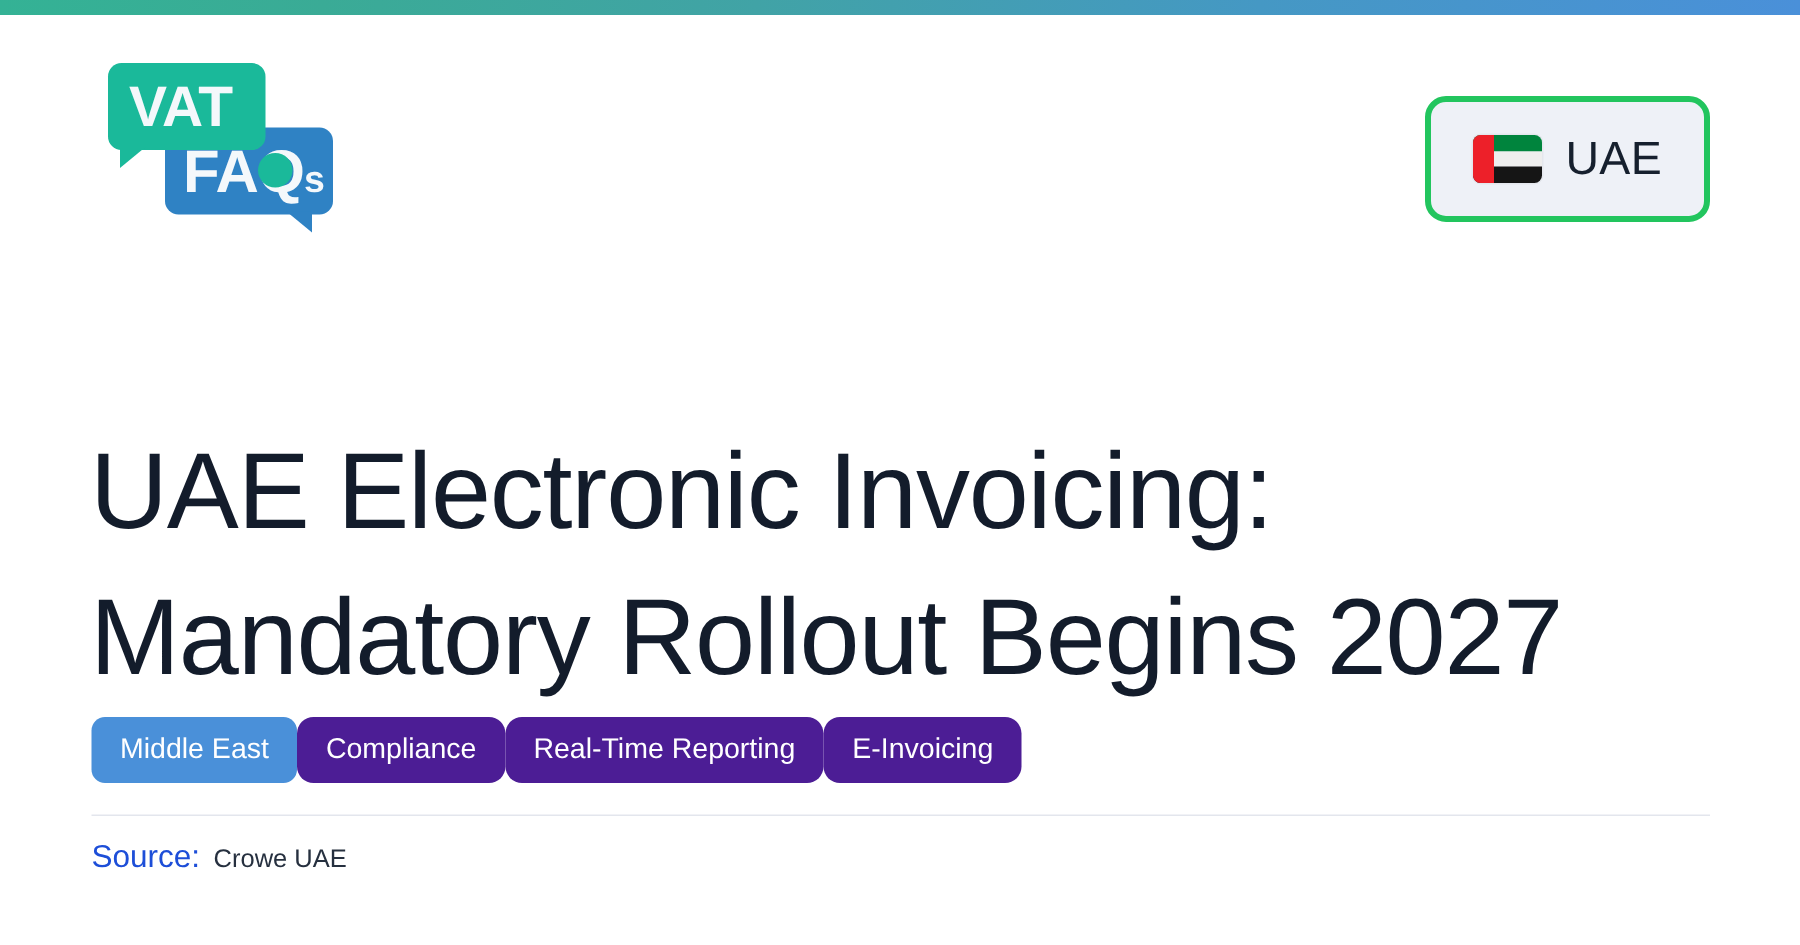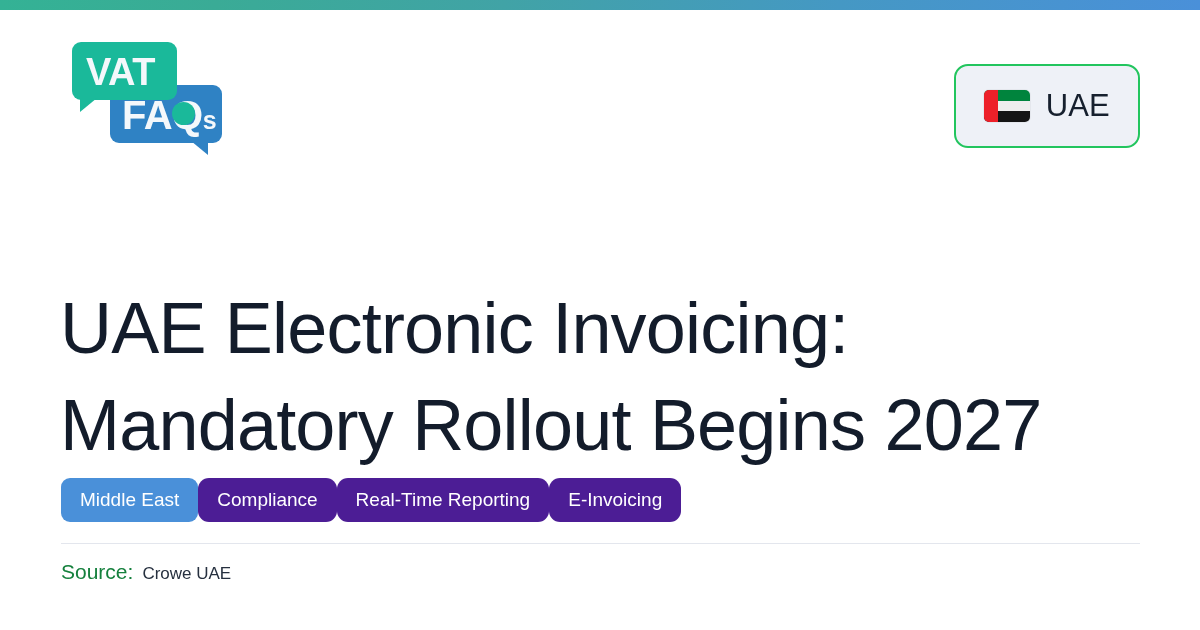--- a/index.html
+++ b/index.html
@@ -128,21 +128,21 @@
     position: absolute;
     right: 60px;
     top: 54px;
     height: 84px;
     box-sizing: border-box;
     display: flex;
     align-items: center;
     gap: 16px;
     padding: 0 28px;
     background: #eef1f7;
-    border: 2px solid #22c55e;
+    border: 4px solid #22c55e;
     border-radius: 14px;
   }
   .flag {
     position: relative;
     width: 46px;
     height: 32px;
     border-radius: 5px;
     overflow: hidden;
     flex: none;
     box-shadow: 0 0 0 1px rgba(0,0,0,0.04);
@@ -223,21 +223,21 @@
   .source-row {
     position: absolute;
     left: 61px;
     top: 560px;
     display: flex;
     align-items: baseline;
     gap: 9px;
   }
   .source-label {
     font-size: 21px;
-    color: #15803d;
+    color: #1d4ed8;
   }
   .source-name {
     font-size: 17px;
     color: #26303f;
   }
 </style>
 </head>
 <body>
 
 <div class="card">

